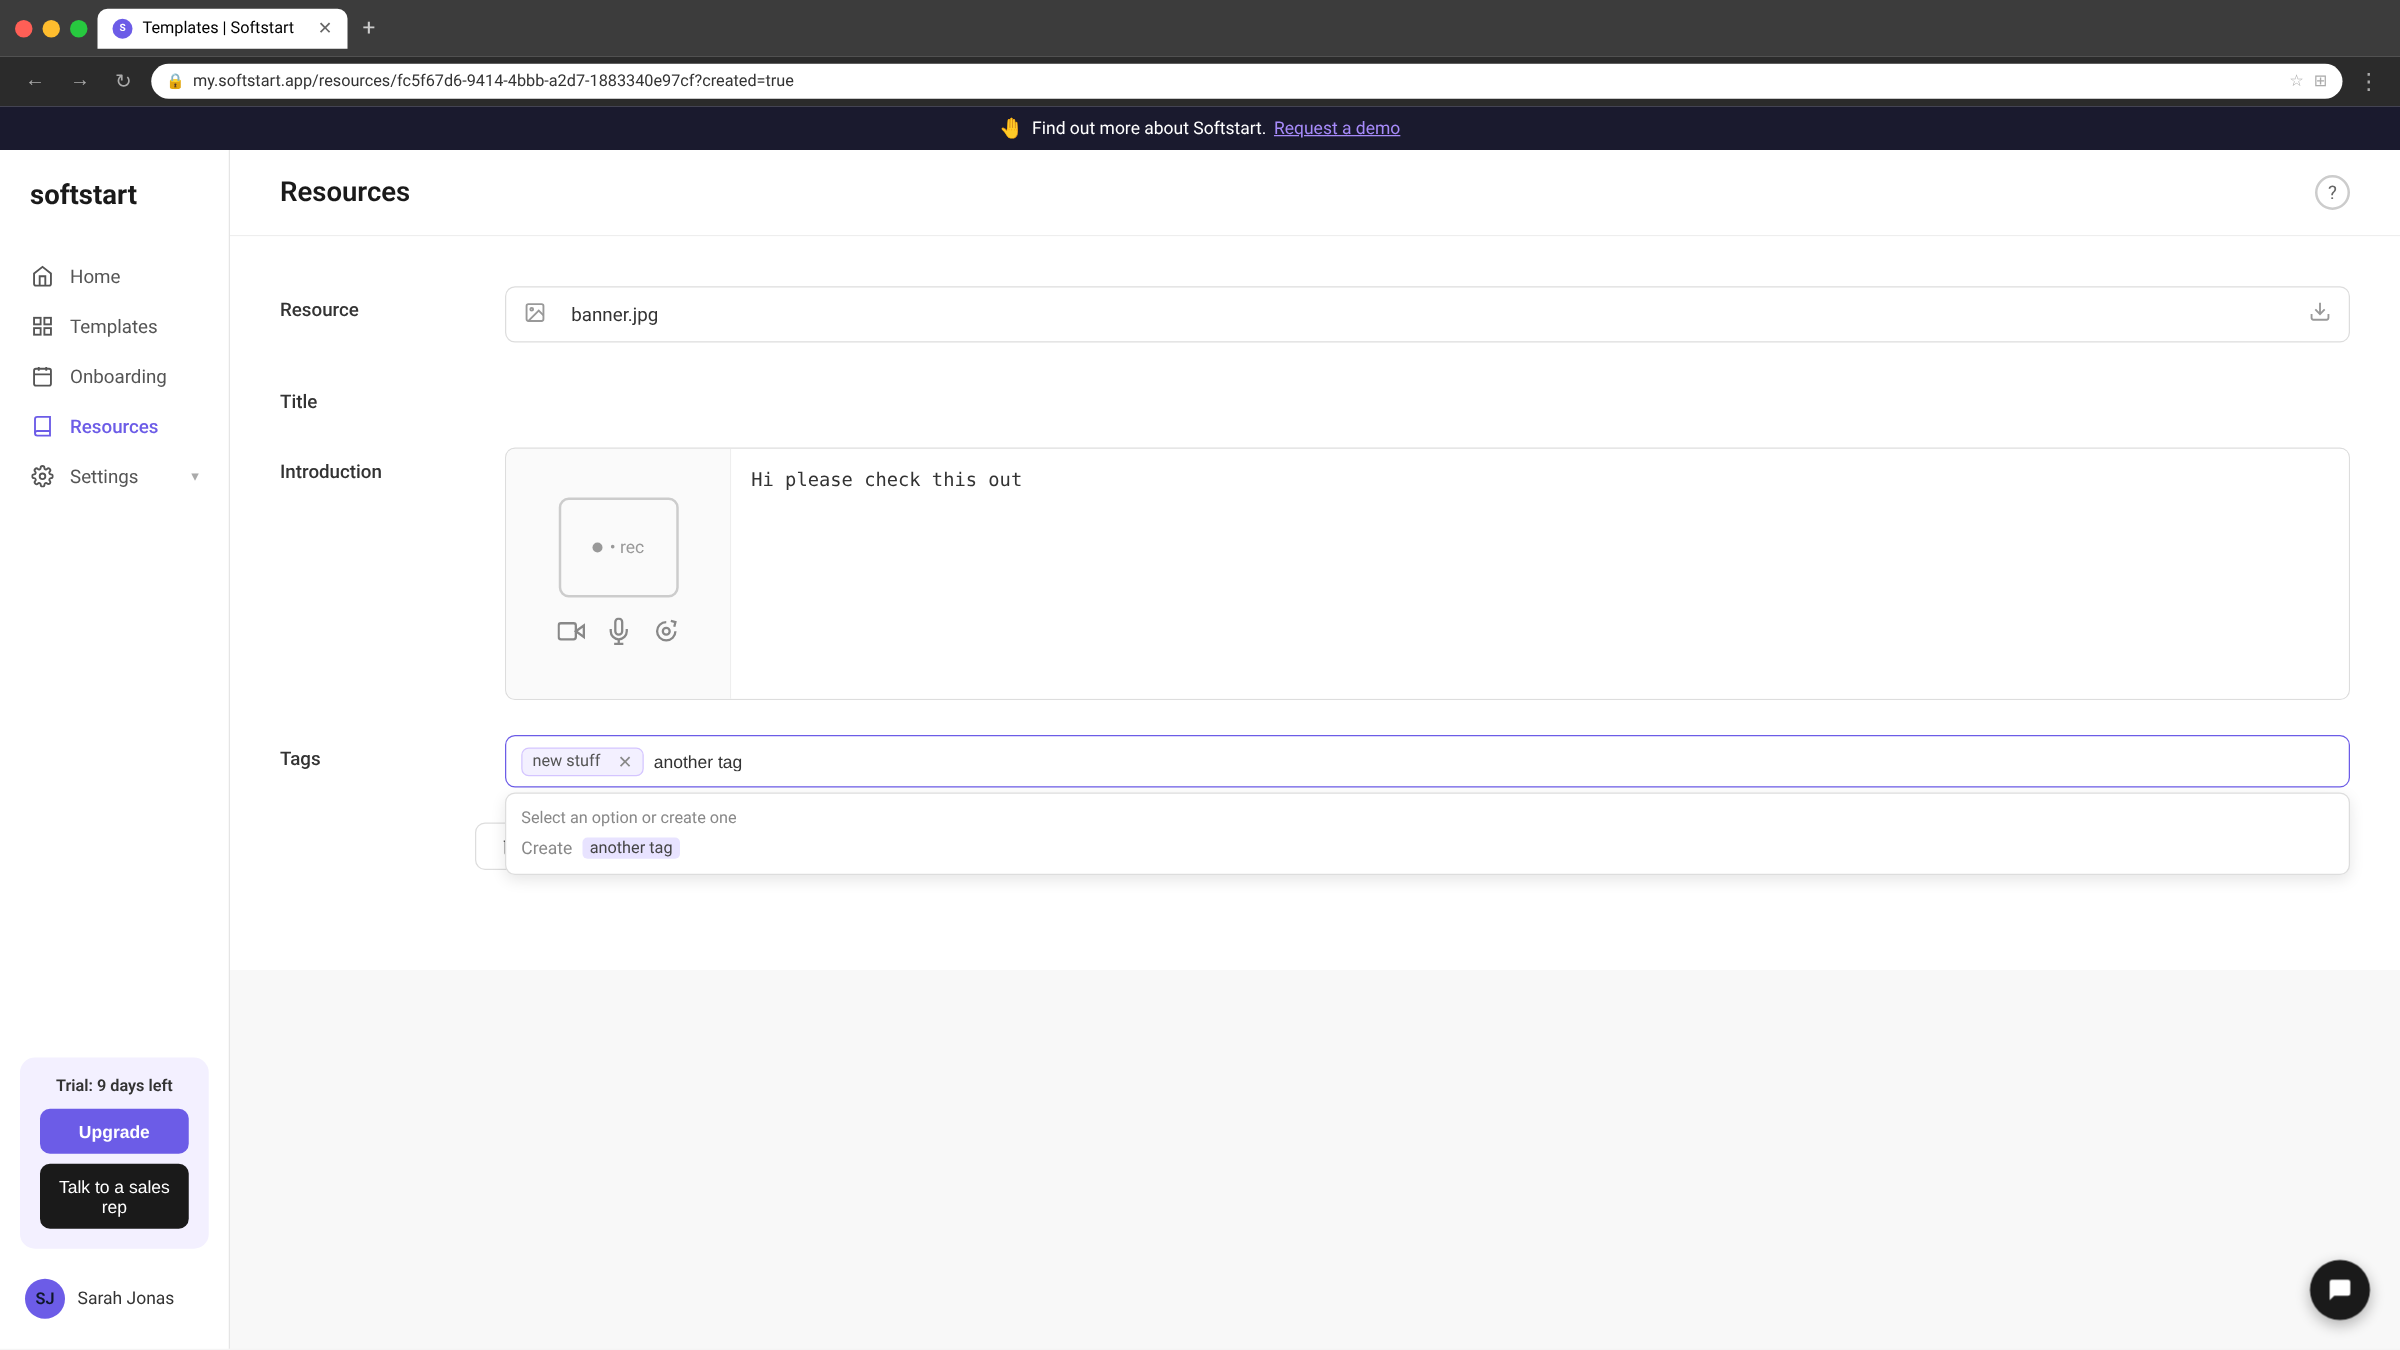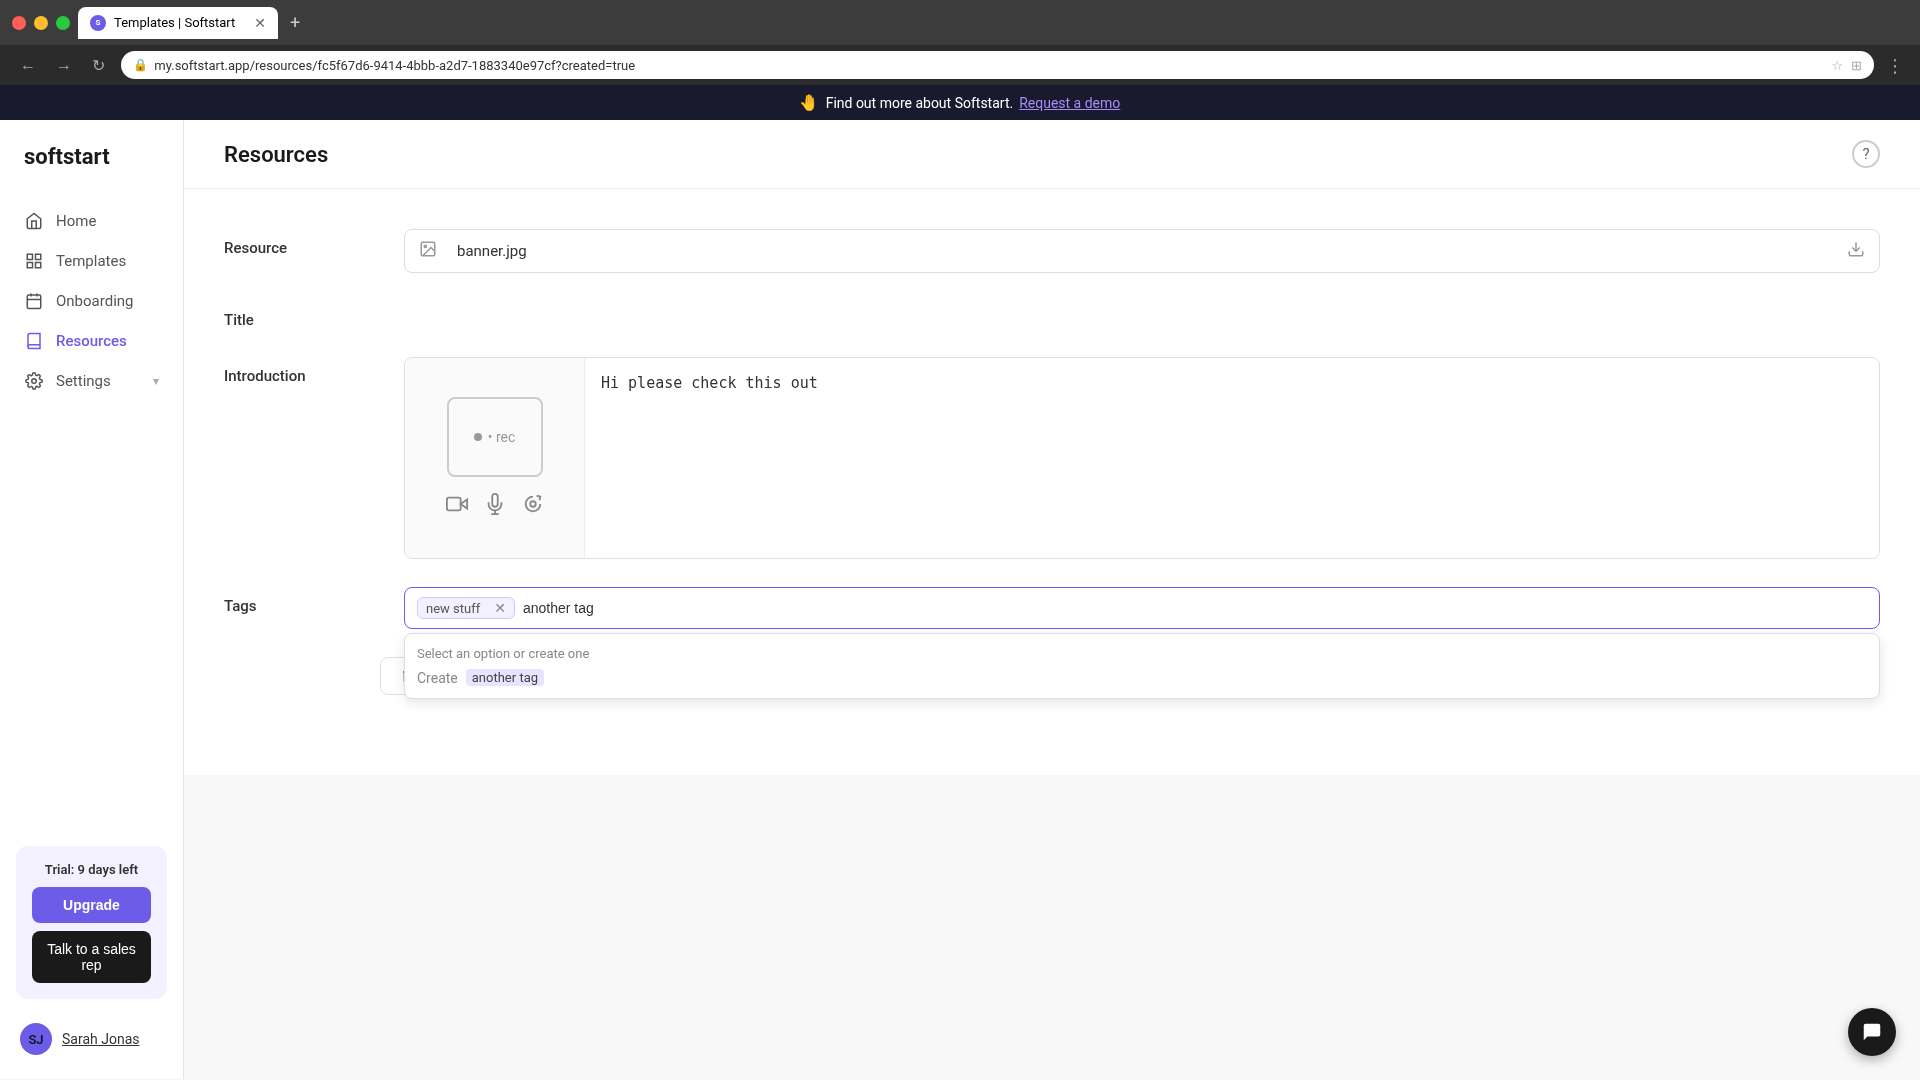--- a/index.html
+++ b/index.html
@@ -39,21 +39,21 @@
     .nav-item { display: flex; align-items: center; gap: 12px; padding: 10px 24px; color: #555; font-size: 15px; cursor: pointer; border-radius: 0; transition: background 0.15s; }
     .nav-item.active { color: #6c5ce7; font-weight: 500; }
     .nav-item-icon { width: 20px; height: 20px; display: flex; align-items: center; justify-content: center; }
     .nav-item-arrow { margin-left: auto; color: #aaa; font-size: 12px; }
     .trial-box { margin: 0 16px 12px; background: #f3f0ff; border-radius: 12px; padding: 16px; text-align: center; }
     .trial-text { font-size: 13px; font-weight: 600; color: #333; margin-bottom: 10px; }
     .upgrade-btn { width: 100%; background: #6c5ce7; color: white; border: none; border-radius: 8px; padding: 10px; font-size: 14px; font-weight: 600; cursor: pointer; margin-bottom: 8px; }
     .sales-btn { width: 100%; background: #1a1a1a; color: white; border: none; border-radius: 8px; padding: 10px; font-size: 14px; font-weight: 500; cursor: pointer; }
     .user-row { display: flex; align-items: center; gap: 10px; padding: 12px 20px 0; }
     .avatar { width: 32px; height: 32px; border-radius: 50%; background: #6c5ce7; color: #0f172a; display: flex; align-items: center; justify-content: center; font-size: 13px; font-weight: 600; }
-    .user-name { font-size: 14px; color: #333; text-decoration: underline; }
+    .user-name { font-size: 14px; color: #333; }
 
     
     .main-content { flex: 1; background: #f8f8f8; overflow-y: auto; }
     .content-header { background: #fff; padding: 20px 40px; border-bottom: 1px solid #eee; display: flex; align-items: center; justify-content: space-between; }
     .page-title { font-size: 22px; font-weight: 600; color: #1a1a1a; }
     .help-icon { width: 28px; height: 28px; border-radius: 50%; border: 2px solid #ccc; display: flex; align-items: center; justify-content: center; color: #666; font-size: 15px; cursor: pointer; }
 
     
     .form-container { background: #fff; margin: 0; padding: 40px 40px 40px 40px; }
     .form-row { display: flex; align-items: flex-start; gap: 40px; margin-bottom: 28px; }

